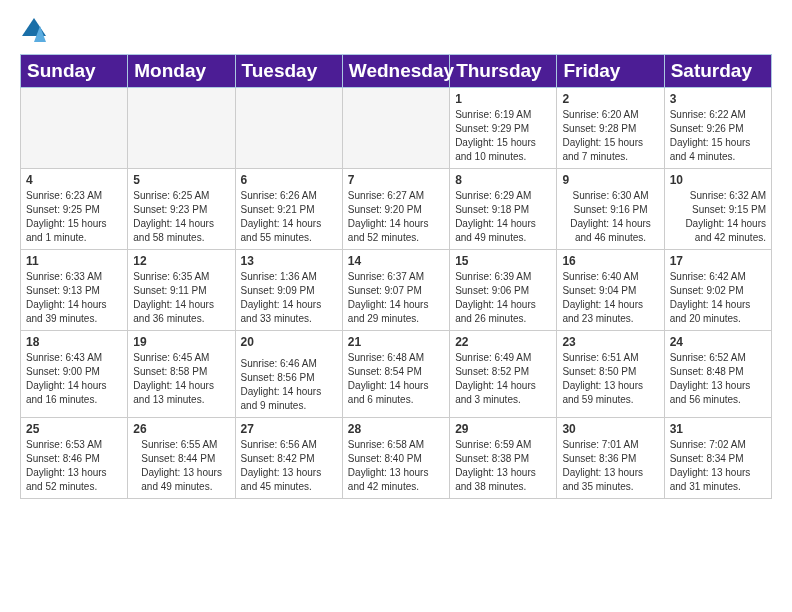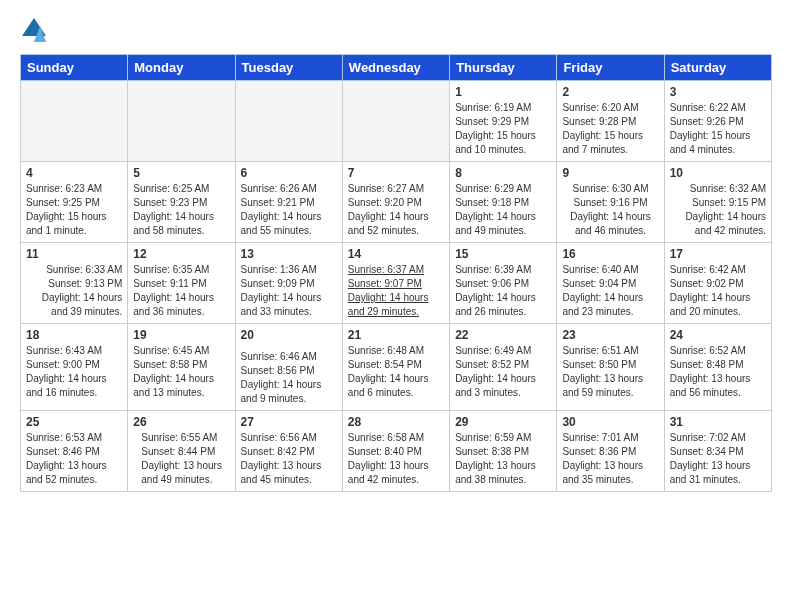--- a/index.html
+++ b/index.html
@@ -54,25 +54,25 @@
     .location {
       font-size: 16px;
       color: #555;
     }
     .calendar-table {
       width: 100%;
       border-collapse: collapse;
       table-layout: fixed;
     }
     .calendar-table th {
-      background-color: #1d4ed8;
+      background-color: #4c1d95;
       color: #fff;
       text-align: left;
       padding: 5px 6px;
-      font-size: 13px;
+      font-size: 19px;
       font-weight: bold;
       border: 1px solid #aac8e0;
     }
     .calendar-table td {
       border: 1px solid #ccc;
       vertical-align: top;
       padding: 4px 5px;
       font-size: 10.5px;
       color: #333;
       height: 80px;
@@ -201,42 +201,42 @@
             <div class="day-number">10</div>
             <div class="day-info" style="white-space: pre-line; text-align: right;">Sunrise: 6:32 AM
 Sunset: 9:15 PM
 Daylight: 14 hours
 and 42 minutes.</div>
           </td>
         </tr>
         <tr>
           <td>
             <div class="day-number">11</div>
-            <div class="day-info" style="white-space: pre-line; text-align: right;">Sunrise: 6:33 AM
+            <div class="day-info" style="white-space: pre-line;">Sunrise: 6:33 AM
 Sunset: 9:13 PM
 Daylight: 14 hours
 and 39 minutes.</div>
           </td>
           <td>
             <div class="day-number">12</div>
             <div class="day-info" style="white-space: pre-line;">Sunrise: 6:35 AM
 Sunset: 9:11 PM
 Daylight: 14 hours
 and 36 minutes.</div>
           </td>
           <td>
             <div class="day-number">13</div>
             <div class="day-info" style="white-space: pre-line;">Sunrise: 1:36 AM
 Sunset: 9:09 PM
 Daylight: 14 hours
 and 33 minutes.</div>
           </td>
           <td>
             <div class="day-number">14</div>
-            <div class="day-info" style="white-space: pre-line; text-decoration: underline;">Sunrise: 6:37 AM
+            <div class="day-info" style="white-space: pre-line;">Sunrise: 6:37 AM
 Sunset: 9:07 PM
 Daylight: 14 hours
 and 29 minutes.</div>
           </td>
           <td>
             <div class="day-number">15</div>
             <div class="day-info" style="white-space: pre-line;">Sunrise: 6:39 AM
 Sunset: 9:06 PM
 Daylight: 14 hours
 and 26 minutes.</div>

